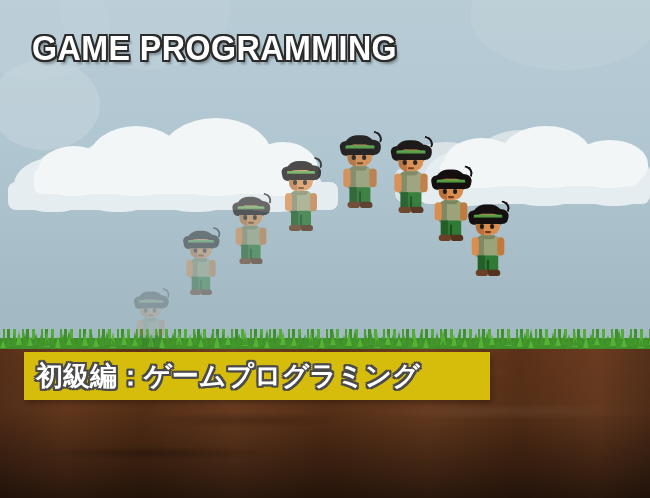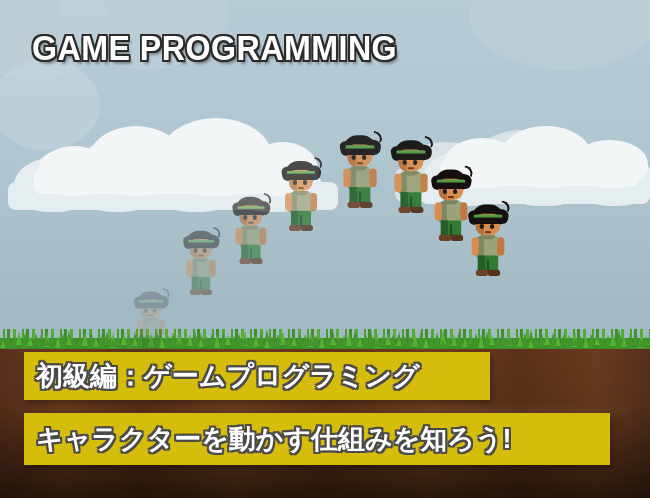--- a/index.html
+++ b/index.html
@@ -500,17 +500,14 @@
         <div class="tuft l" style="left: 637.6px; bottom: 150px; border-bottom-width: 16px;"></div>
         <div class="tuft" style="left: 638px; bottom: 151px; border-bottom-width: 8px;"></div>
         <div class="tuft" style="left: 643.4px; bottom: 152px; border-bottom-width: 10px;"></div>
         <div class="tuft l" style="left: 648.8px; bottom: 153px; border-bottom-width: 12px;"></div>
       </div>
   </div>
 
   <div class="banner" id="banner1">
     <span>初級編：ゲームプログラミング</span>
   </div>
-  <div class="banner" id="banner2">
-    <span>キャラクターを動かす仕組みを知ろう!</span>
-  </div>
 
 </div>
 
 </body></html>

